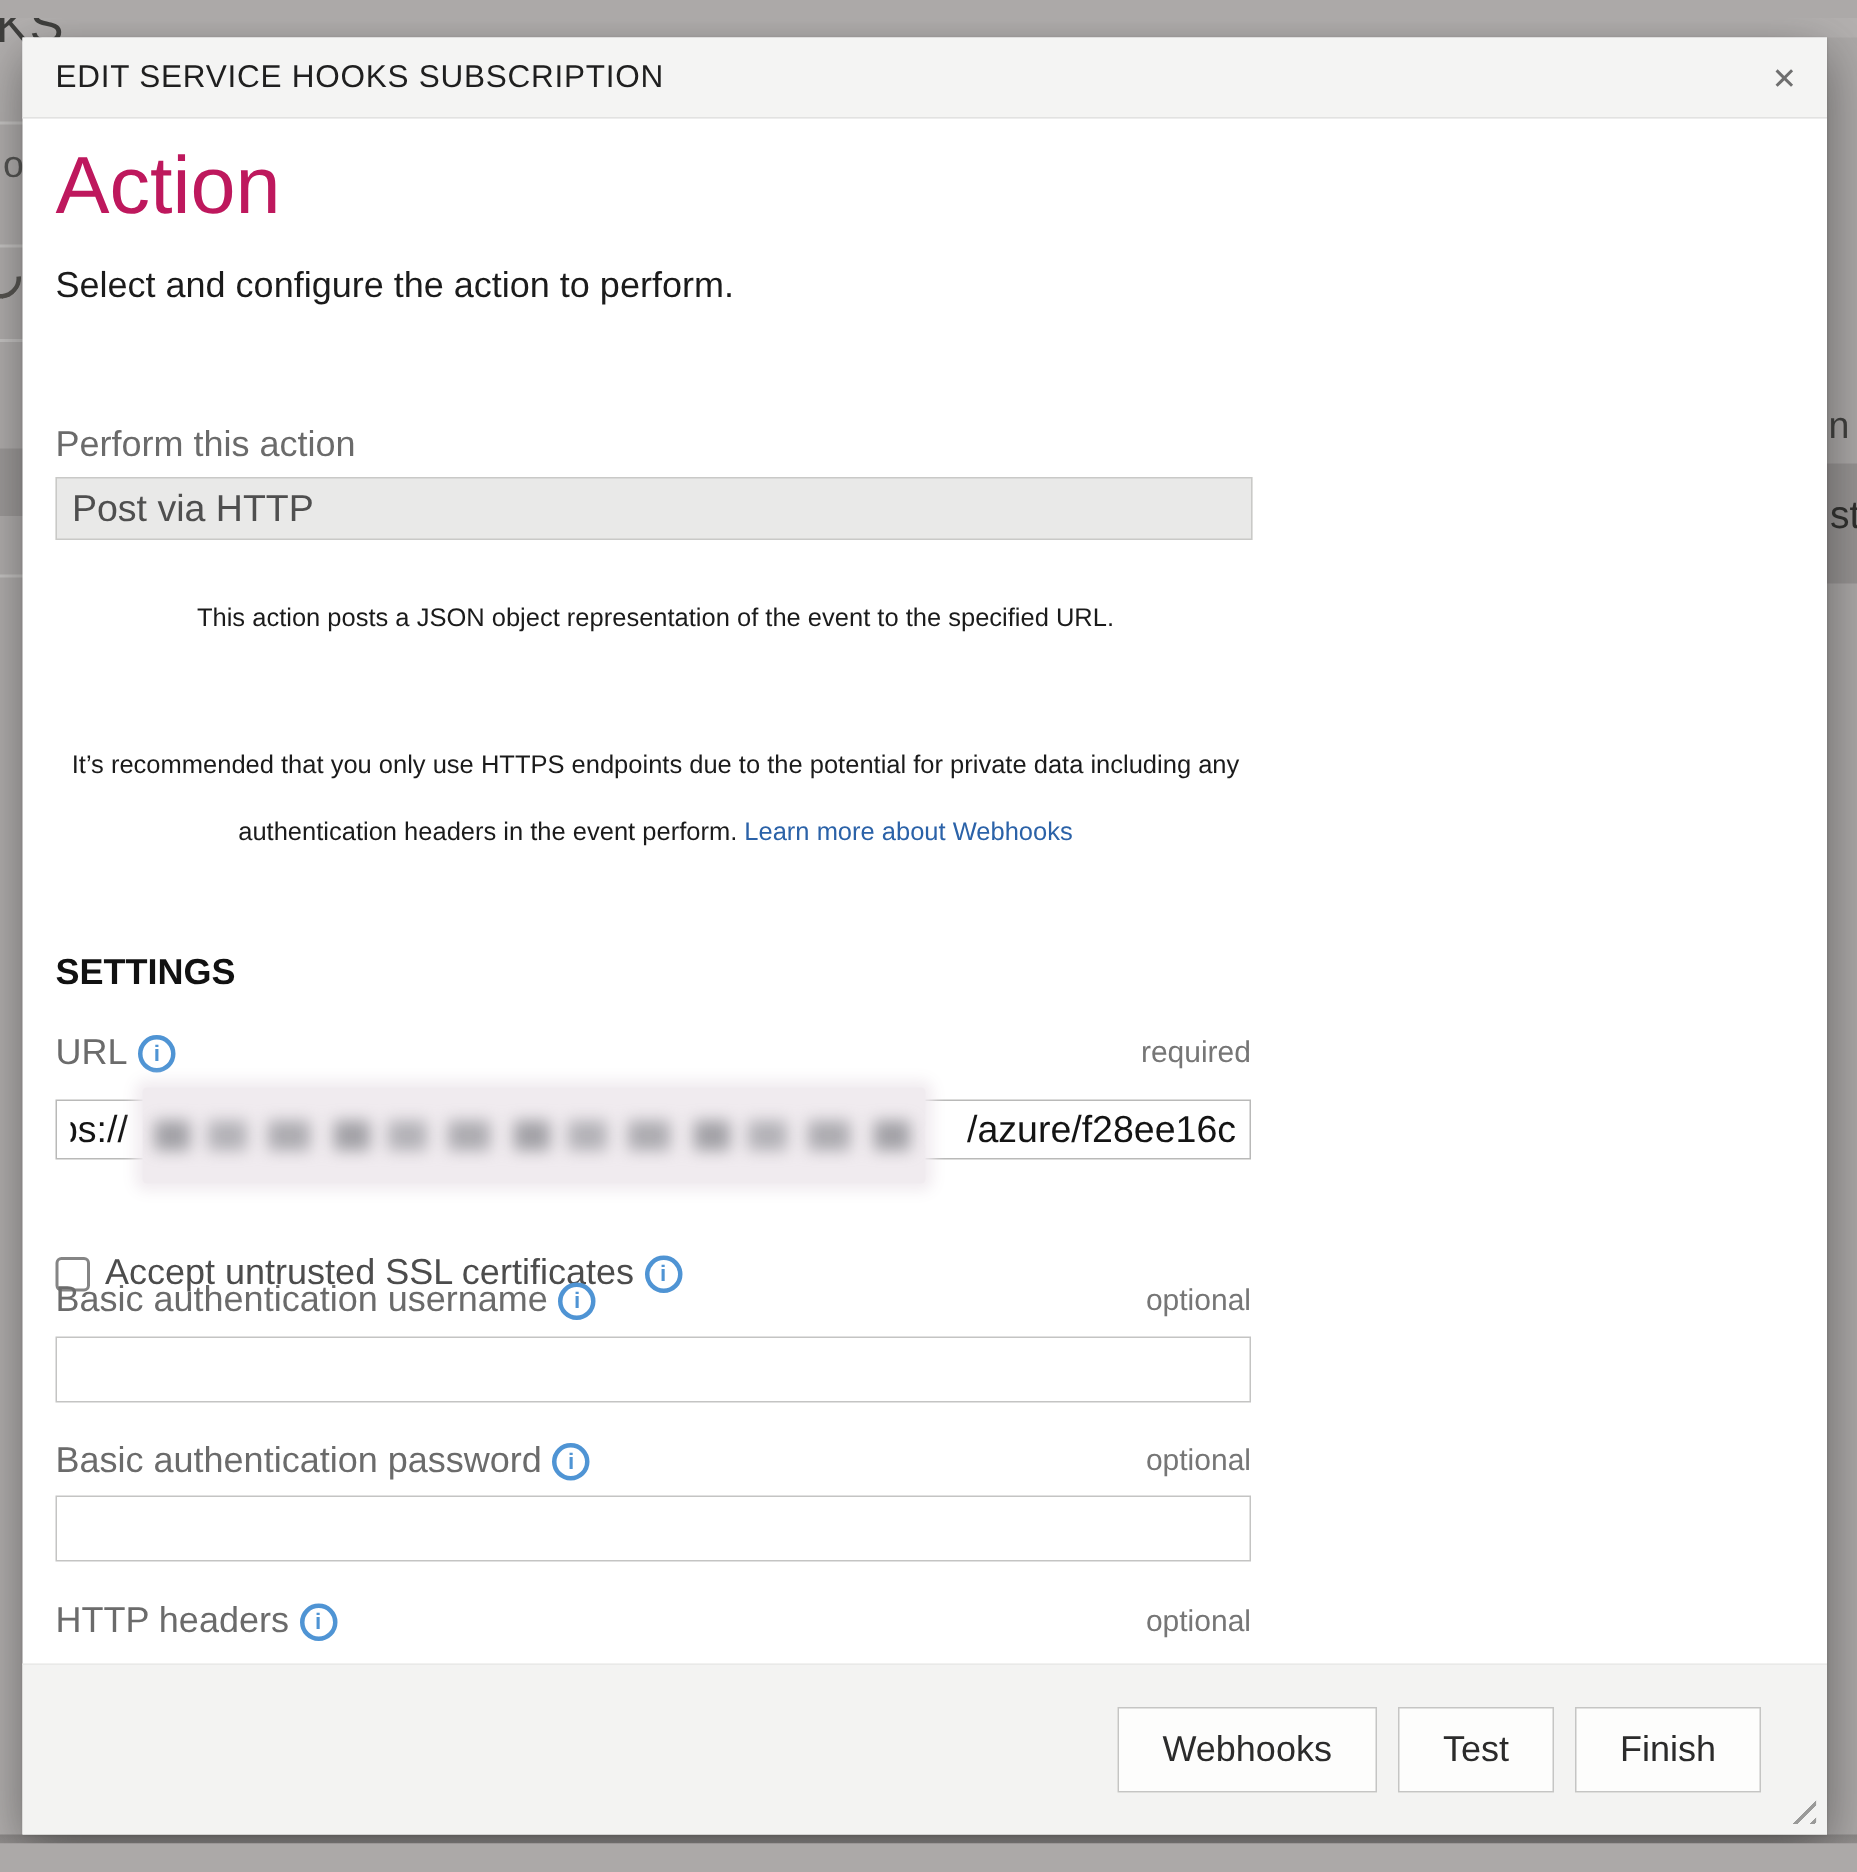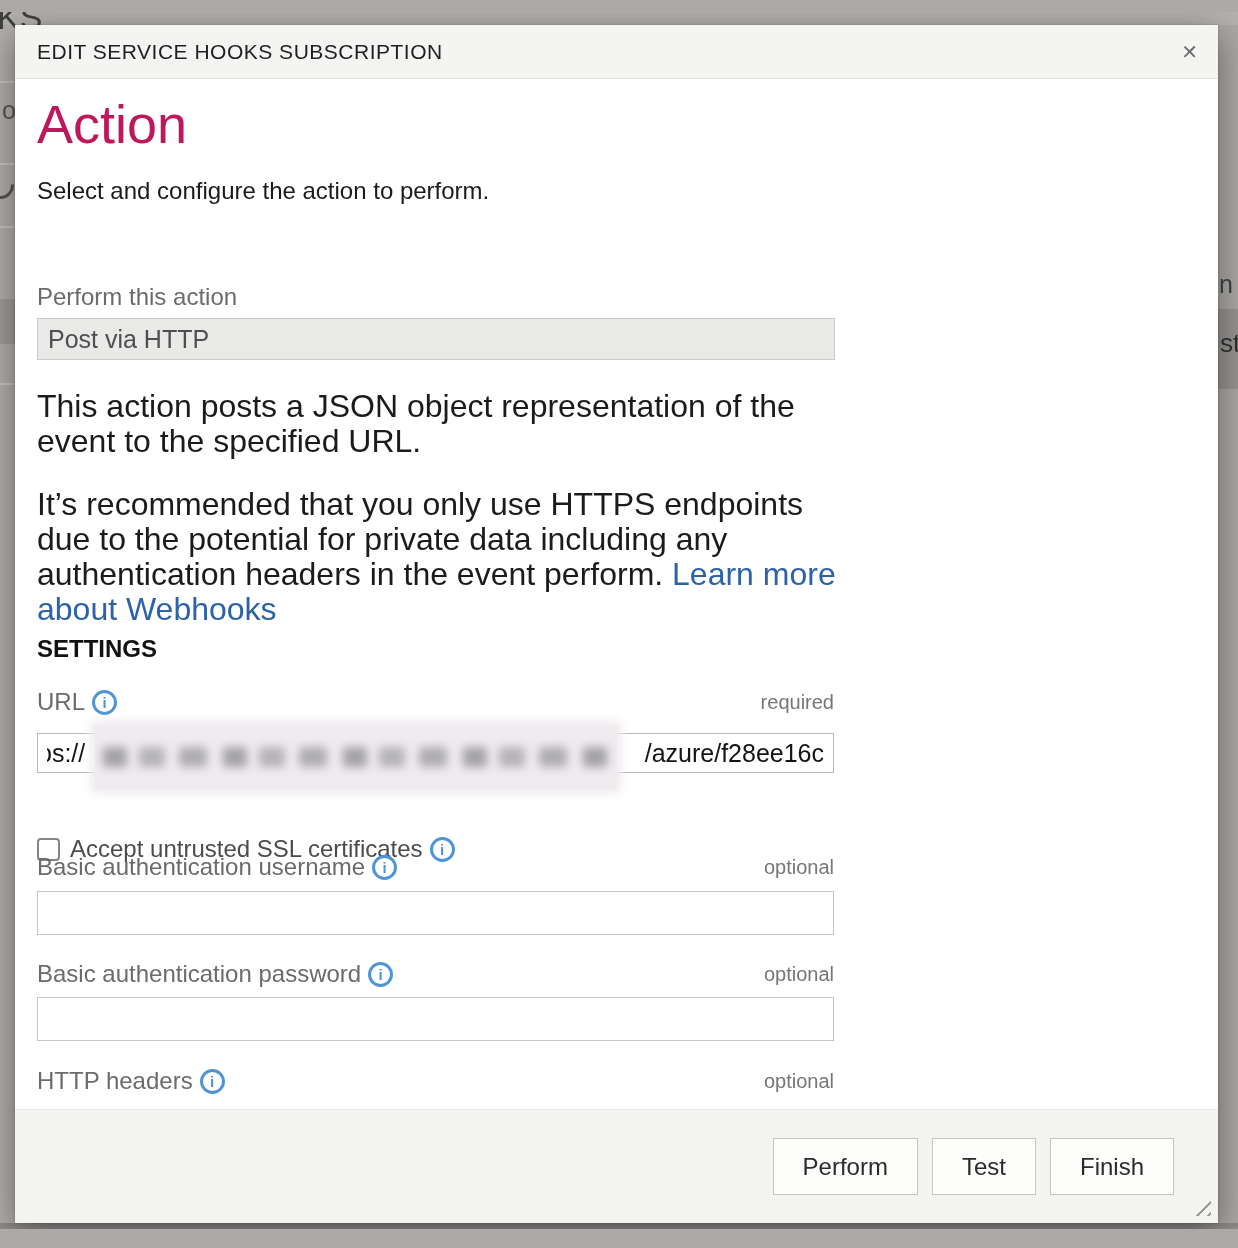--- a/index.html
+++ b/index.html
@@ -31,21 +31,21 @@
 
   .abs{position:absolute;left:22px;}
   .heading{top:68px;font-size:54px;font-weight:300;color:#be185d;line-height:62px;}
   .subtitle{top:152px;font-size:24px;color:#1b1b1b;}
 
   .field-label{font-size:24px;color:#6b6b6b;}
   .perform-label{top:258px;}
   .action-select{top:293px;width:798px;height:42px;background:#e9e9e8;border:1px solid #c9c9c7;
                  display:flex;align-items:center;padding:4px 10px;font-size:25px;color:#4f4f4f;}
 
-  .para{width:800px;font-size:32px;line-height:35px;color:#1b1b1b;}
+  .para{width:800px;font-size:17px;line-height:45px;color:#1b1b1b;text-align:center;}
   .para1{top:364px;}
   .para2{top:462px;}
   .link{color:#2b62a8;cursor:pointer;}
 
   .settings-h{top:610px;font-size:24px;font-weight:700;color:#111;}
 
   .label-row{width:797px;display:flex;align-items:center;}
   .req{margin-left:auto;font-size:20px;color:#767676;}
   .info-icon{display:inline-flex;align-items:center;justify-content:center;width:25px;height:25px;margin-left:7px;
              border:3px solid #4f94d4;border-radius:50%;color:#4f94d4;font-size:15px;font-weight:700;flex:none;cursor:pointer;}
@@ -161,19 +161,19 @@
       <span></span>
     </div>
 
     <div class="abs label-row headers-row">
       <span class="field-label">HTTP headers</span>
       <span class="info-icon">i</span>
       <span class="req">optional</span>
     </div>
 
     <div class="footer">
-      <div class="btn">Perform</div>
+      <div class="btn">Webhooks</div>
       <div class="btn">Test</div>
       <div class="btn">Finish</div>
     </div>
     <div class="grip"></div>
   </div>
 </div>
 
 </body></html>

